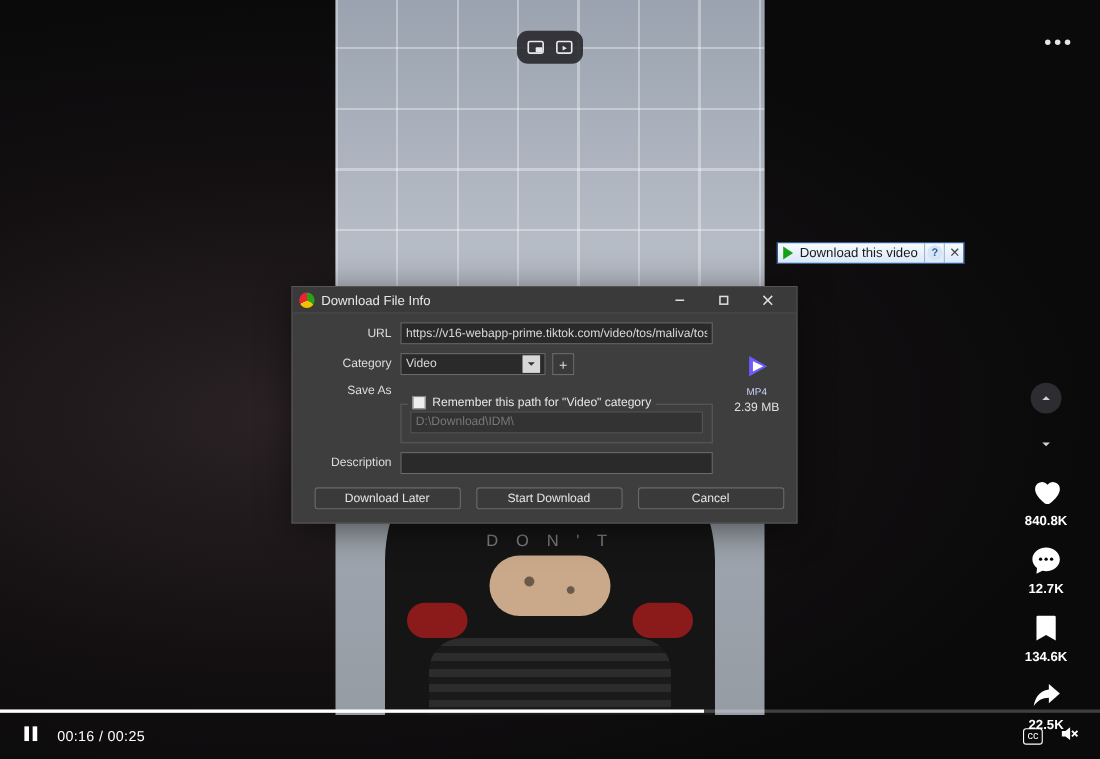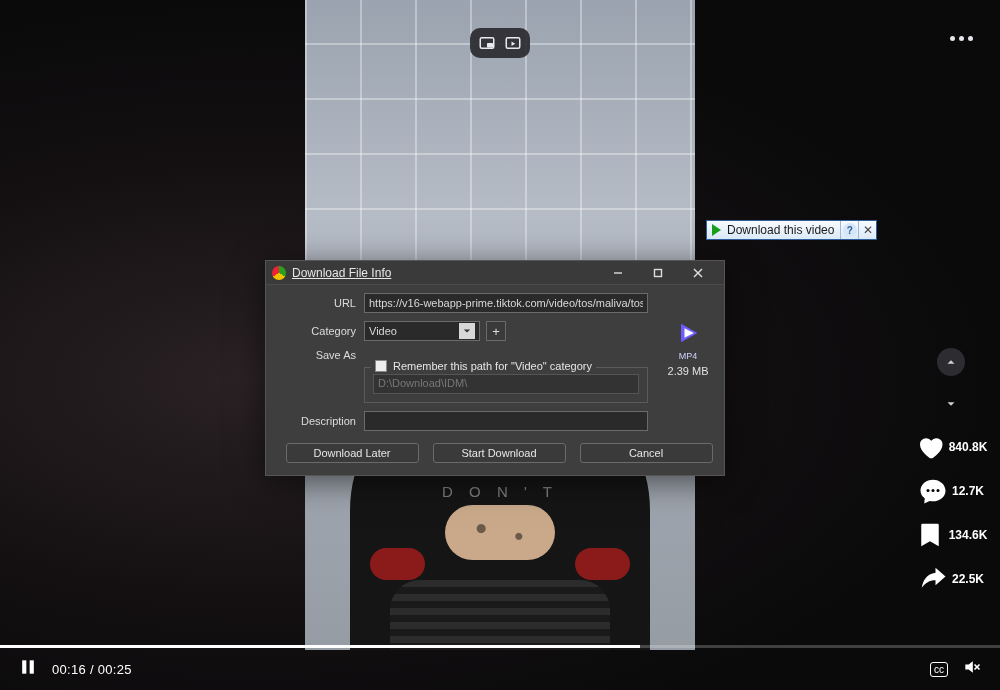--- a/index.html
+++ b/index.html
@@ -74,21 +74,21 @@
   
   .more {
     position:absolute; top:28px; right:24px; width:30px; height:20px;
     display:flex; align-items:center; justify-content:center; gap:4px; cursor:pointer;
   }
   .more span { width:5px; height:5px; background:#e5e5ea; border-radius:50%; display:block; }
 
   
   .rail { position:absolute; right:24px; top:348px; width:50px; display:flex; flex-direction:column; align-items:center; gap:14px; }
   .chev { width:28px; height:28px; border-radius:50%; background:#2d2d31; display:flex; align-items:center; justify-content:center; fill:#cfcfd6; }
-  .ritem { display:flex; align-items:center; gap:4px; }
+  .ritem { display:flex; flex-direction:column; align-items:center; gap:4px; }
   .ritem svg { width:30px; height:30px; fill:#fff; }
   .rcount { font-size:12px; color:#fff; font-weight:600; }
 
   
   .idm-bar {
     position:absolute; top:220px; left:706px;
     display:flex; align-items:center; height:20px;
     border:1px solid #2f5f9e; background:linear-gradient(#f7fbff,#dbe9f8);
     font-size:12px; color:#1a1a1a;
   }
@@ -106,21 +106,21 @@
   .time { font-size:13px; letter-spacing:.3px; }
   .spacer { flex:1; }
   .cc-box { border:1.6px solid #fff; border-radius:3px; font-size:10px; font-weight:400; padding:1px 3px; }
 
   
   .dialog {
     position:absolute; top:260px; left:265px; width:460px;
     background:#3e3e3e; border:1px solid #555; font-size:11px; color:#e6e6e6;
     box-shadow:0 6px 30px rgba(0,0,0,.55);
   }
-  .titlebar { height:24px; display:flex; align-items:center; padding:0 6px; background:#3a3a3a; border-bottom:1px solid #4a4a4a;text-decoration:underline; }
+  .titlebar { height:24px; display:flex; align-items:center; padding:0 6px; background:#3a3a3a; border-bottom:1px solid #4a4a4a; }
   .titlebar .appicon {
     width:14px;height:14px;border-radius:50%;
     background:conic-gradient(#2aa11a 0 120deg,#f2c200 120deg 240deg,#e23 240deg 360deg);
     margin-right:6px;
   }
   .titlebar .ttl { flex:1; font-size:12px; }
   .winbtn { width:40px; height:24px; display:flex; align-items:center; justify-content:center; color:#ddd; }
   .winbtn svg { width:10px; height:10px; stroke:#ddd; stroke-width:1.4; fill:none; }
 
   .form { padding:8px 4px 12px 12px; display:grid; grid-template-columns:78px 1fr 64px; column-gap:8px; row-gap:8px; align-items:center; }
@@ -289,21 +289,21 @@
       <svg class="playic" viewBox="0 0 24 24" data-interactable="false">
           <path fill="#6e5bff" d="M6 4l14 8-14 8z"></path>
           <path fill="#fff" d="M9 8l8 4-8 4z"></path>
         </svg>
       <div class="mp4" data-interactable="false">MP4</div>
       <div class="size" data-interactable="false">2.39  MB</div>
     </div>
 
     <div class="lbl" data-interactable="false">Category</div>
     <div class="row">
-      <div class="sel" style="width:116px" data-interactable="true">
+      <div class="sel" style="width:132px" data-interactable="true">
         <span data-interactable="false">Video</span>
         <div class="arrow" data-interactable="false">
             <svg viewBox="0 0 10 10">
               <path d="M1 3l4 4 4-4z"></path>
             </svg>
           </div>
       </div>
       <div class="sqbtn" data-interactable="true">+</div>
     </div>
 

